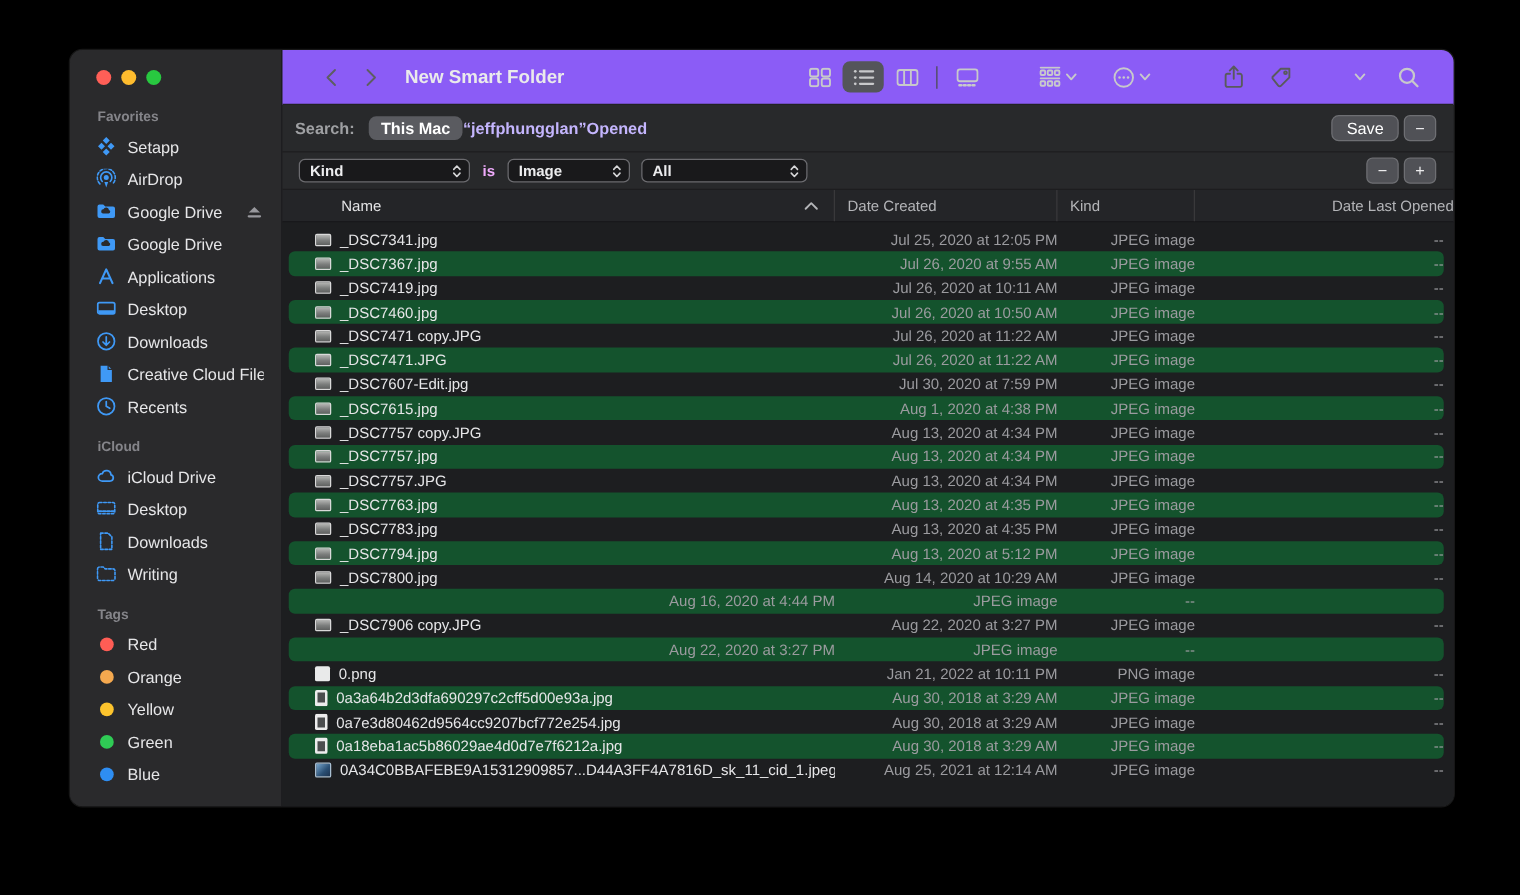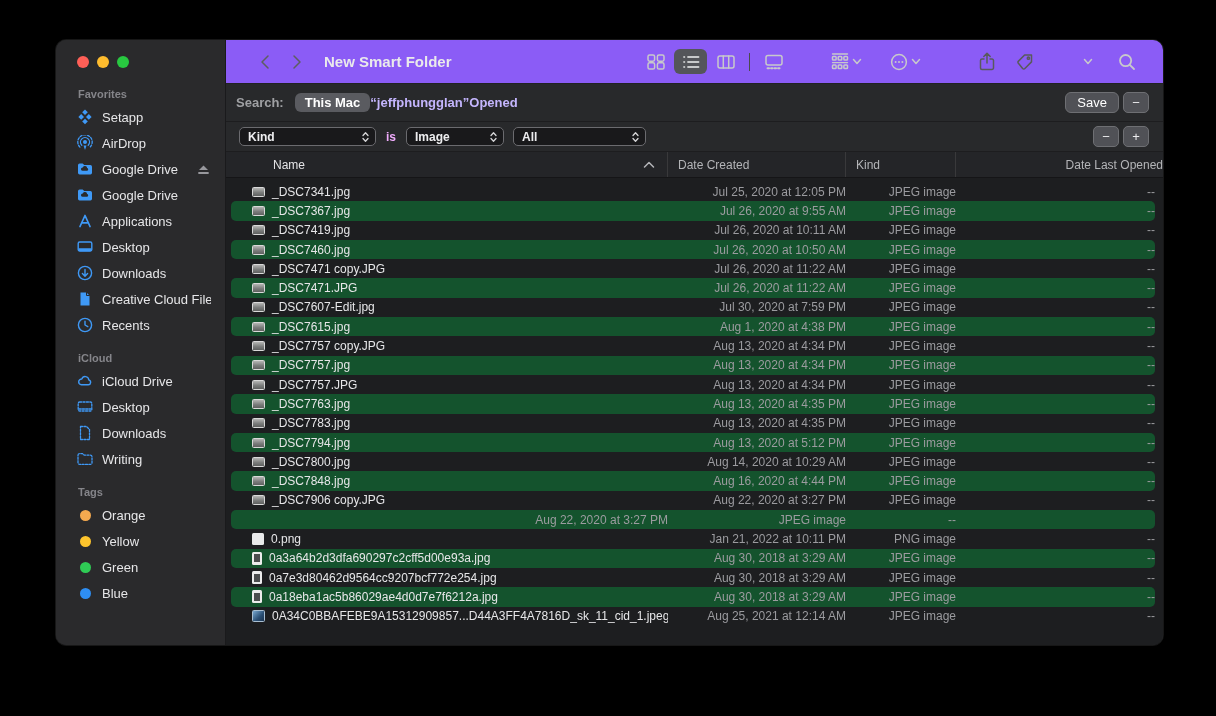--- a/index.html
+++ b/index.html
@@ -214,20 +214,26 @@
           <span class="ic" style="color: rgb(63, 153, 246);">
             <svg width="16" height="16" viewBox="0 0 16 16" fill="none" stroke="currentColor" stroke-width="1.5" stroke-linecap="round" stroke-linejoin="round">
               <path d="M1 4.2 a1.6 1.6 0 0 1 1.6 -1.6 H5.6 L7.2 4.1 H13.4 A1.6 1.6 0 0 1 15 5.7 V11.8 a1.6 1.6 0 0 1 -1.6 1.6 H2.6 A1.6 1.6 0 0 1 1 11.8 Z" stroke-width="1.3" stroke-dasharray="2 1.4"></path>
             </svg>
           </span>
           <span class="lbl">Writing</span>
         </div>
         <div class="sb-section-title">Tags</div>
         <div class="sb-item">
           <span class="ic">
+            <span class="tag-dot" style="background:#ff5d55"></span>
+          </span>
+          <span class="lbl">Red</span>
+        </div>
+        <div class="sb-item">
+          <span class="ic">
             <span class="tag-dot" style="background:#f5a94f"></span>
           </span>
           <span class="lbl">Orange</span>
         </div>
         <div class="sb-item">
           <span class="ic">
             <span class="tag-dot" style="background:#fdc42d"></span>
           </span>
           <span class="lbl">Yellow</span>
         </div>
@@ -569,24 +575,20 @@
         <div class="row">
           <span class="cell name">
             <span class="thumb photo"></span>
             <span>_DSC7800.jpg</span>
           </span>
           <span class="cell">Aug 14, 2020 at 10:29 AM</span>
           <span class="cell">JPEG image</span>
           <span class="cell">--</span>
         </div>
         <div class="row alt">
-          <span class="cell name">
-            <span class="thumb photo"></span>
-            <span>_DSC7848.jpg</span>
-          </span>
           <span class="cell">Aug 16, 2020 at 4:44 PM</span>
           <span class="cell">JPEG image</span>
           <span class="cell">--</span>
         </div>
         <div class="row">
           <span class="cell name">
             <span class="thumb photo"></span>
             <span>_DSC7906 copy.JPG</span>
           </span>
           <span class="cell">Aug 22, 2020 at 3:27 PM</span>

